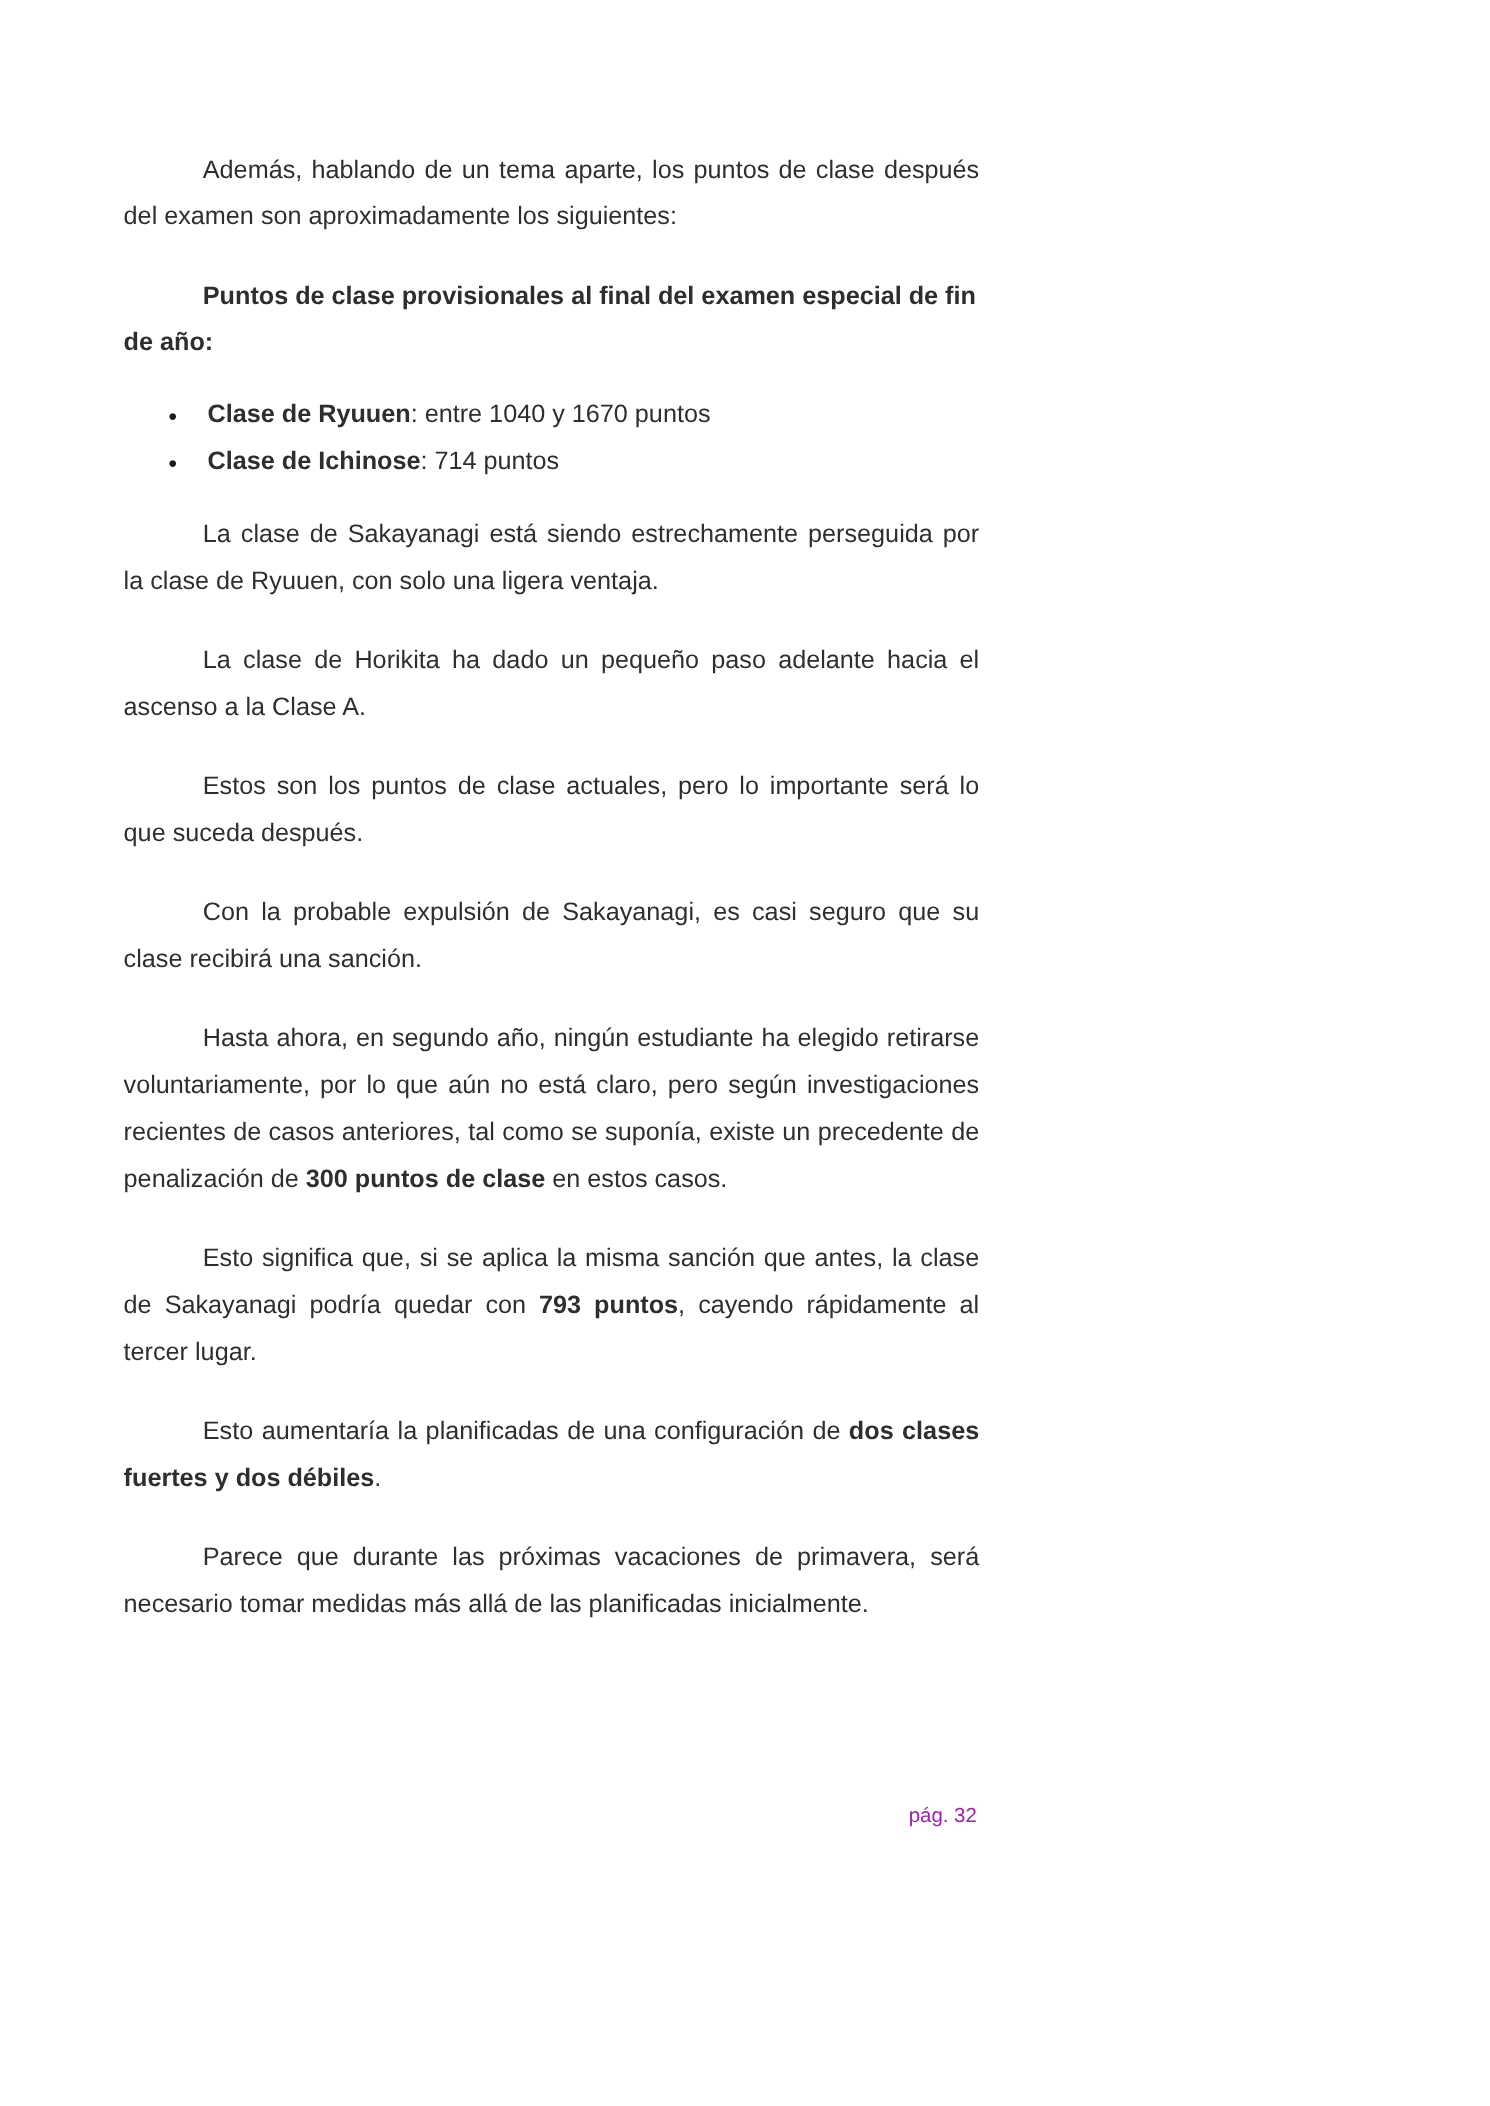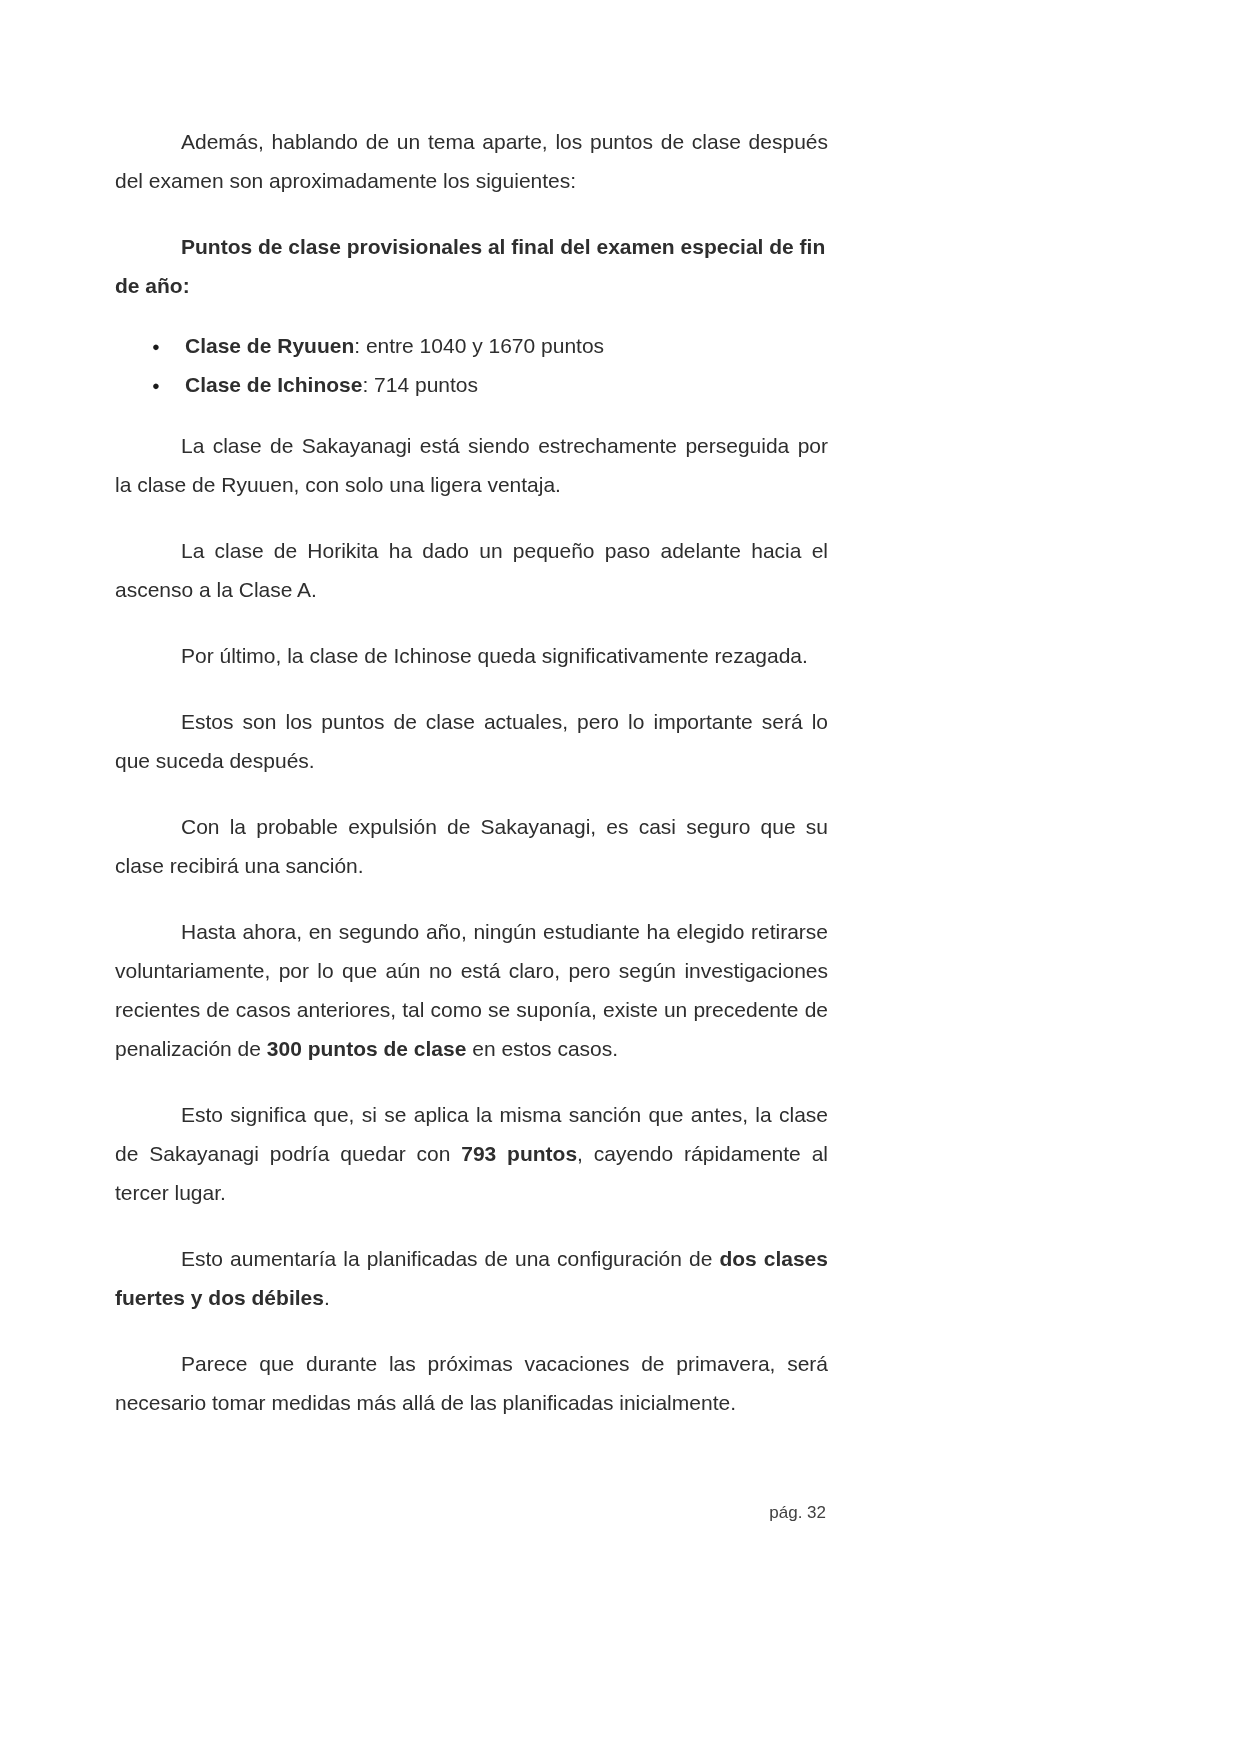--- a/index.html
+++ b/index.html
@@ -10,21 +10,20 @@
     position: relative;
     font-family: "Liberation Sans", sans-serif;
     color: #2e2e2e;
     overflow: hidden;
   }
   .page {
     width: 1044px;
     height: 1755px;
     background: #ffffff;
     position: relative;
-    margin-left: 12px;
   }
   .page-content {
     padding: 122px 228px 0 103px;
   }
   .para {
     font-size: 21px;
     line-height: 39px;
     text-align: justify;
     text-indent: 66px;
     margin-bottom: 27px;
@@ -70,22 +69,21 @@
 <div class="page">
   <div class="page-content">
       <p class="para"><span>Además, hablando de un tema aparte, los puntos de clase después del examen son aproximadamente los siguientes:</span></p>
       <p class="heading"><span class="bold">Puntos de clase provisionales al final del examen especial de fin de año:</span></p>
       <ul class="bullet-list">
         <li><span class="bold">Clase de Ryuuen</span><span>: entre 1040 y 1670 puntos</span></li>
         <li><span class="bold">Clase de Ichinose</span><span>: 714 puntos</span></li>
       </ul>
       <p class="para"><span>La clase de Sakayanagi está siendo estrechamente perseguida por la clase de Ryuuen, con solo una ligera ventaja.</span></p>
       <p class="para"><span>La clase de Horikita ha dado un pequeño paso adelante hacia el ascenso a la Clase A.</span></p>
-      <p class="para"><span>Por último, la clase de Ichinose queda significativamente rezagada.</span></p>
       <p class="para"><span>Estos son los puntos de clase actuales, pero lo importante será lo que suceda después.</span></p>
       <p class="para"><span>Con la probable expulsión de Sakayanagi, es casi seguro que su clase recibirá una sanción.</span></p>
       <p class="para"><span>Hasta ahora, en segundo año, ningún estudiante ha elegido retirarse voluntariamente, por lo que aún no está claro, pero según investigaciones recientes de casos anteriores, tal como se suponía, existe un precedente de penalización de </span><span class="bold">300 puntos de clase</span><span> en estos casos.</span></p>
       <p class="para"><span>Esto significa que, si se aplica la misma sanción que antes, la clase de Sakayanagi podría quedar con </span><span class="bold">793 puntos</span><span>, cayendo rápidamente al tercer lugar.</span></p>
       <p class="para"><span>Esto aumentaría la planificadas de una configuración de </span><span class="bold">dos clases fuertes y dos débiles</span><span>.</span></p>
       <p class="para"><span>Parece que durante las próximas vacaciones de primavera, será necesario tomar medidas más allá de las planificadas inicialmente.</span></p>
     </div>
-  <div class="page-footer" style="color: #404040;">pág. 32</div>
+  <div class="page-footer" style="color: #a21caf;">pág. 32</div>
 </div>
 
 </body></html>

